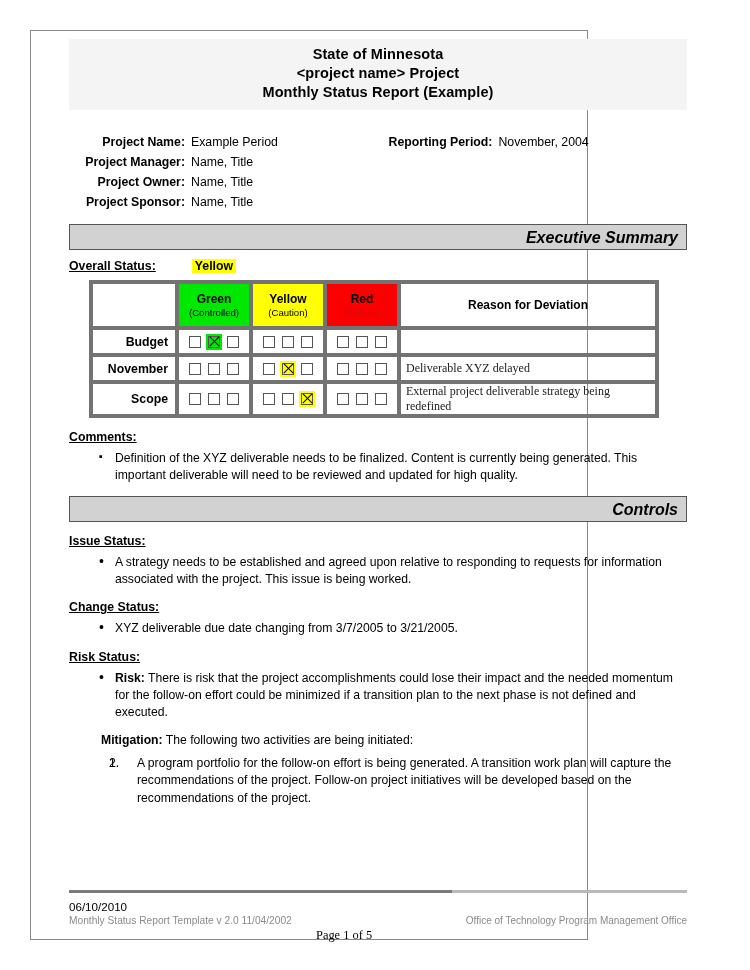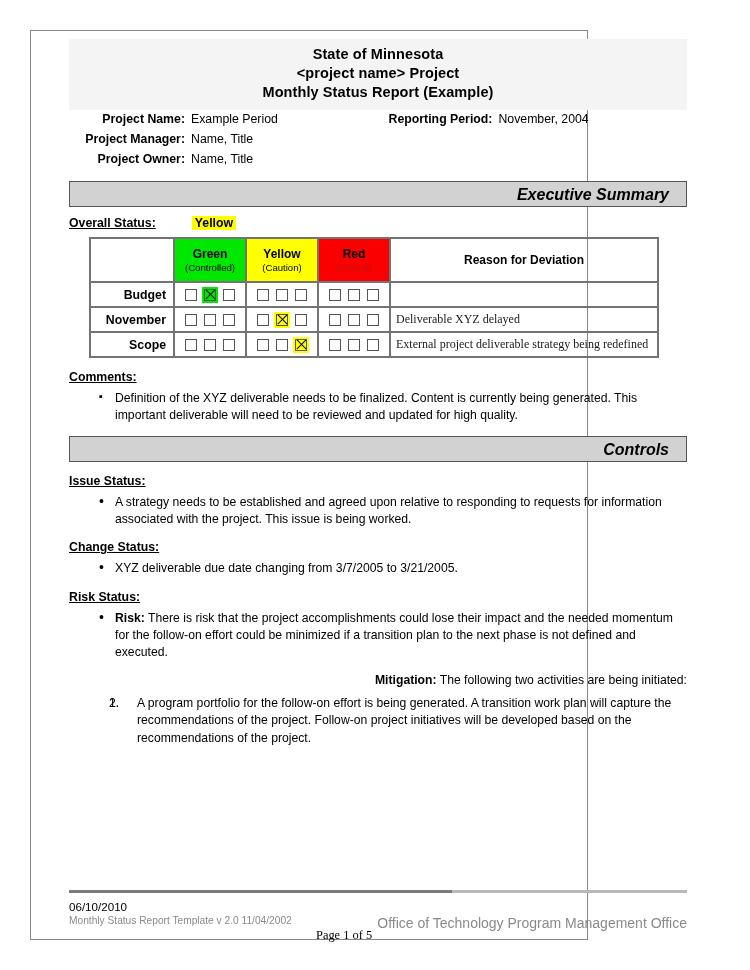--- a/index.html
+++ b/index.html
@@ -43,21 +43,21 @@
     font-size: 14.5px;
     font-weight: bold;
     line-height: 1.32;
     letter-spacing: 0.1px;
   }
   .title-line .proj-italic {
   }
 
   
   .info-grid {
-    margin-top: 0;
+    margin-top: 23px;
     width: 100%;
     border-collapse: collapse;
   }
   .info-grid td {
     font-size: 12.3px;
     line-height: 1.62;
     vertical-align: top;
     padding: 0;
   }
   .info-label {
@@ -80,21 +80,21 @@
   }
 
   
   .section-bar {
     margin-top: 11px;
     background: #d2d2d2;
     border: 1px solid #555555;
     height: 26px;
     line-height: 26px;
     text-align: right;
-    padding-right: 17px;
+    padding-right: 8px;
     box-sizing: border-box;
     font-size: 16px;
     font-weight: bold;
     font-style: italic;
   }
 
   
   .overall-row {
     margin-top: 9px;
     font-size: 12.3px;
@@ -114,21 +114,21 @@
 
   
   .status-table {
     margin-top: 7px;
     margin-left: 20px;
     border-collapse: collapse;
     width: 570px;
     table-layout: fixed;
   }
   .status-table td, .status-table th {
-    border: 2px solid #737373;
+    border: 4px solid #737373;
     padding: 0;
     margin-left: 24px;
   }
   .st-corner { width: 82px; }
   .st-colorcol { width: 70px; }
   .st-reason { }
 
   .st-head-cell {
     text-align: center;
     vertical-align: middle;
@@ -234,21 +234,20 @@
   }
   .bullet-list.round li::before {
     content: "\2022";
     font-size: 14px;
     top: -2px;
   }
   .mitigation-line {
     margin-top: 10px;
     font-size: 12.2px;
     line-height: 1.42;
-    text-align: right;
   }
   .mitigation-line .lead { font-weight: bold; }
   .num-list {
     margin: 6px 0 0 0;
     padding: 0;
     list-style: none;
   }
   .num-list li {
     position: relative;
     padding-left: 36px;
@@ -297,21 +296,21 @@
     position: absolute;
     left: 0;
     top: 15px;
     font-size: 10.2px;
     color: #8a8a8a;
   }
   .footer-office {
     position: absolute;
     right: 0;
     top: 15px;
-    font-size: 14px;
+    font-size: 10px;
     color: #8a8a8a;
     white-space: nowrap;
   }
 </style>
 </head>
 <body>
 
 <div class="page-frame">
 
   <div class="page-inner">
@@ -331,20 +330,26 @@
         <td class="info-value">November, 2004</td>
       </tr>
       <tr>
         <td class="info-label">Project Manager:</td>
         <td class="info-value">Name, Title</td>
         <td></td>
         <td></td>
       </tr>
       <tr>
         <td class="info-label">Project Owner:</td>
+        <td class="info-value">Name, Title</td>
+        <td></td>
+        <td></td>
+      </tr>
+      <tr>
+        <td class="info-label">Project Sponsor:</td>
         <td class="info-value">Name, Title</td>
         <td></td>
         <td></td>
       </tr>
     </tbody>
       </table>
 
     <div class="section-bar">Executive Summary</div>
 
     <div class="overall-row">

